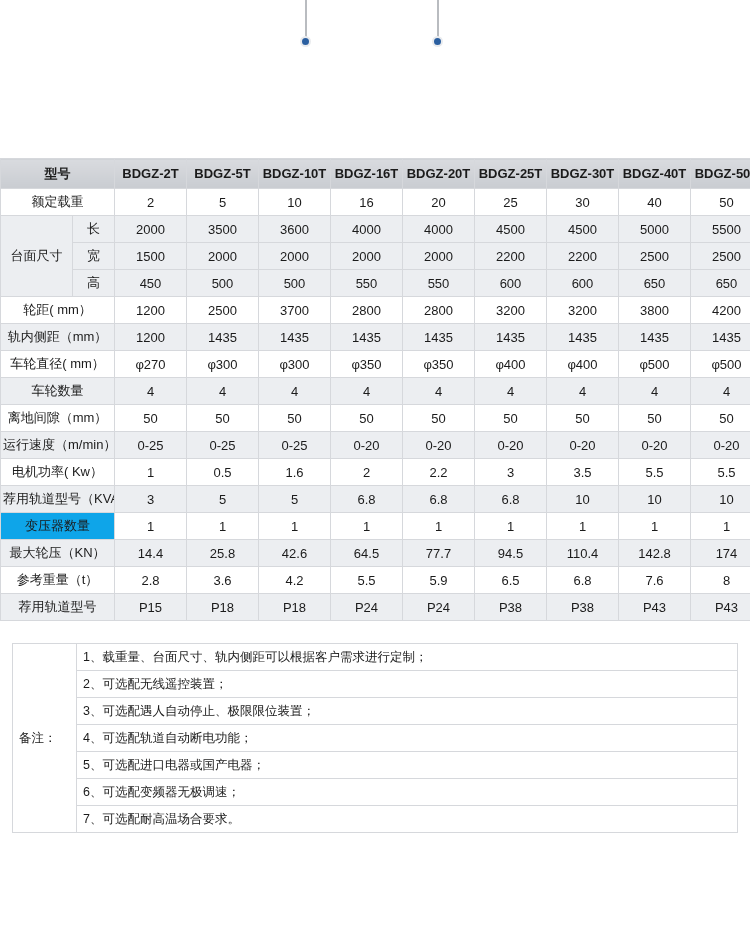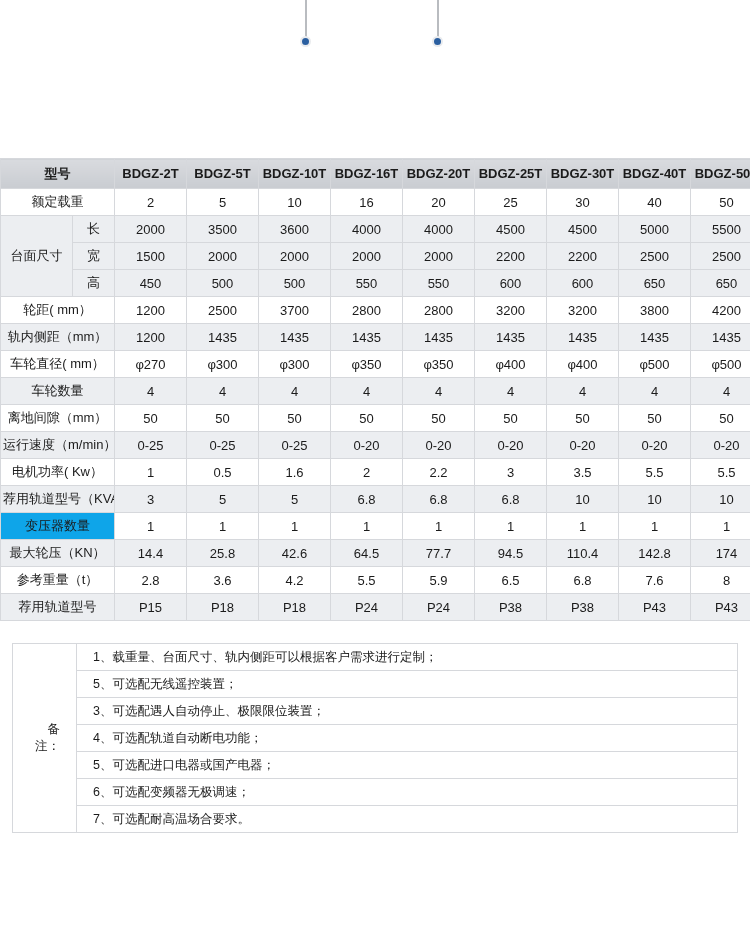--- a/index.html
+++ b/index.html
@@ -129,26 +129,26 @@
   table.remark {
     border-collapse: collapse;
     width: 726px;
     table-layout: fixed;
   }
   table.remark td {
     border: 1px solid #d6d8dc;
     font-size: 12.5px;
     color: #1b1b1b;
     height: 27px;
-    padding: 0 16px;
+    padding: 0 6px;
     vertical-align: middle;
   }
   td.rlabel {
     width: 64px;
-    text-align: right;
+    text-align: left;
     border-right: 1px solid #d6d8dc;
   }
   td.rtext {
     text-align: left;
     padding-left: 8px;
   }
 </style>
 </head>
 <body>
 
@@ -403,21 +403,21 @@
   </div>
 
   <div class="remark-wrap">
     <table class="remark">
       <tbody>
         <tr>
           <td class="rlabel" rowspan="7">备注：</td>
           <td class="rtext">1、载重量、台面尺寸、轨内侧距可以根据客户需求进行定制；</td>
         </tr>
         <tr>
-          <td class="rtext">5、可选配无线遥控装置；</td>
+          <td class="rtext">2、可选配无线遥控装置；</td>
         </tr>
         <tr>
           <td class="rtext">3、可选配遇人自动停止、极限限位装置；</td>
         </tr>
         <tr>
           <td class="rtext">4、可选配轨道自动断电功能；</td>
         </tr>
         <tr>
           <td class="rtext">5、可选配进口电器或国产电器；</td>
         </tr>

